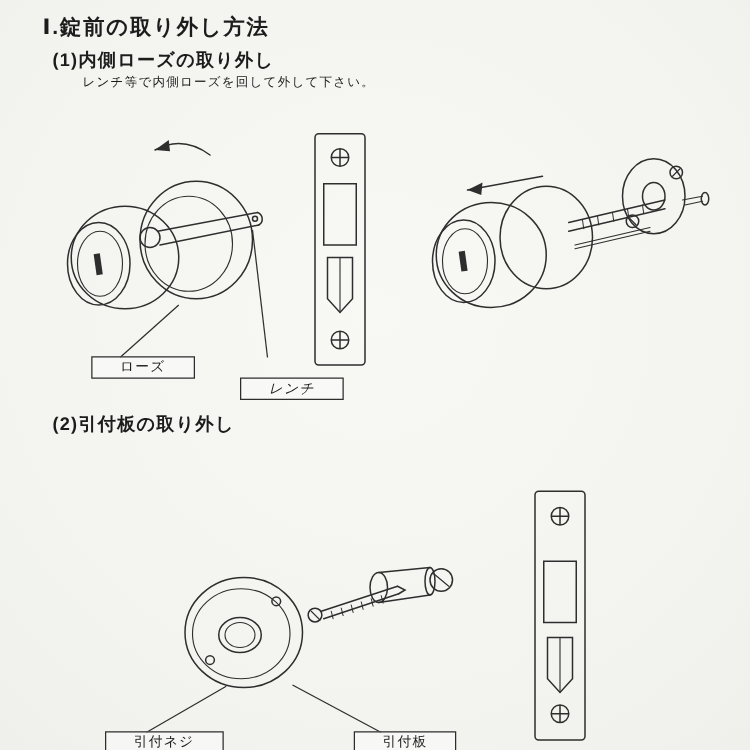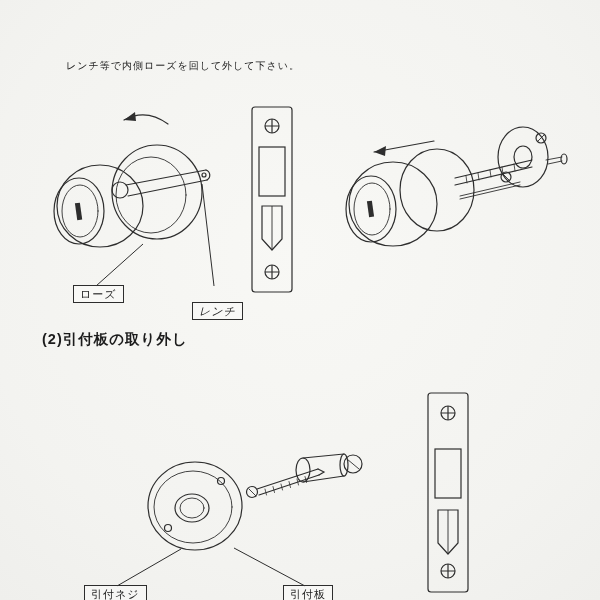--- a/index.html
+++ b/index.html
@@ -17,21 +17,21 @@
     font-size:17px; font-weight:bold; letter-spacing:1.5px;
   }
   .sec-heading {
     position:absolute; font-size:14.5px; font-weight:bold; letter-spacing:1px;
   }
   .body-text {
     position:absolute; font-size:10px; letter-spacing:1px;
   }
   .tag {
     position:absolute; display:inline-block;
-    border:1px solid #2d2d2d; padding:1px 6px;
+    border:1px solid #2d2d2d; padding:1px 22px;
     font-size:11px; letter-spacing:1px; line-height:14px;
     background:rgba(250,250,248,0.6);
   }
   svg.art { position:absolute; left:0; top:0; }
 </style>
 </head>
 <body>
 
 <div class="page">
 
@@ -130,21 +130,23 @@
     </g>
 
     <g stroke="#2e2e2e" stroke-width="1">
       <path d="M96,286 L143,244"></path>
       <path d="M214,286 L202,184"></path>
       <path d="M117,586 L181,549"></path>
       <path d="M305,586 L234,548"></path>
     </g>
   </svg>
 
+  <div class="title">Ⅰ.錠前の取り外し方法</div>
 
+  <div class="sec-heading" style="left:42px; top:39px;">(1)内側ローズの取り外し</div>
   <div class="body-text" style="left:66px; top:59px;">レンチ等で内側ローズを回して外して下さい。</div>
 
   <div class="tag" style="left:73px; top:285px;">ローズ</div>
   <div class="tag" style="left:192px; top:302px;font-style:italic;">レンチ</div>
 
   <div class="sec-heading" style="left:42px; top:330px;">(2)引付板の取り外し</div>
 
   <div class="tag" style="left:84px; top:585px;">引付ネジ</div>
   <div class="tag" style="left:283px; top:585px;">引付板</div>
 

